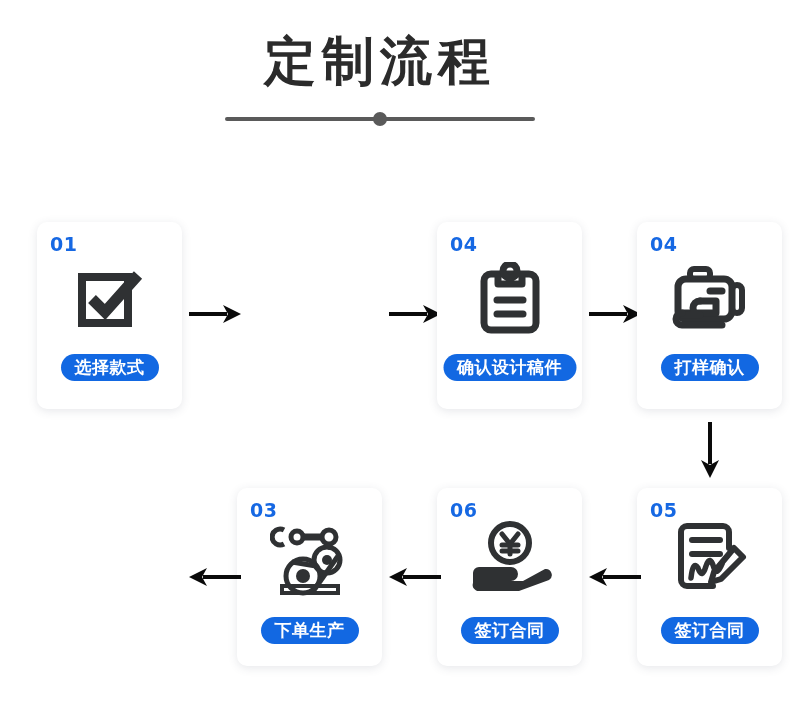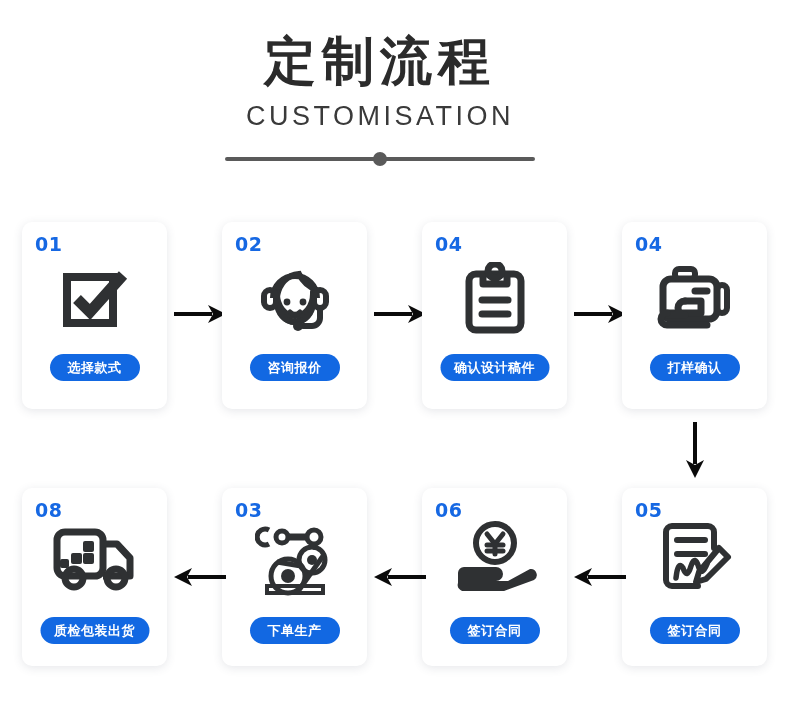--- a/index.html
+++ b/index.html
@@ -67,21 +67,21 @@
     width: 14px;
     height: 14px;
     border-radius: 50%;
     background: #5a5a5a;
   }
 
   
   .flow {
     position: absolute;
     top: 222px;
-    left: 0;
+    left: 15px;
     width: 756px;
     height: 460px;
   }
 
   .card {
     position: absolute;
     width: 145px;
     height: 187px;
     background: #ffffff;
     border-radius: 10px;
@@ -119,21 +119,21 @@
     transform: translateX(-50%);
     bottom: 28px;
     height: 27px;
     padding: 0 14px;
     min-width: 90px;
     box-sizing: border-box;
     background: #1268e2;
     color: #ffffff;
     border: none;
     border-radius: 14px;
-    font-size: 13px;
+    font-size: 17px;
     line-height: 27px;
     font-weight: bold;
     letter-spacing: 0.5px;
     white-space: nowrap;
     text-align: center;
     font-family: "DejaVu Sans", "Liberation Sans", sans-serif;
     cursor: pointer;
   }
   .card.row2 .card-btn { bottom: 22px; }
 
@@ -143,21 +143,20 @@
   }
   .arrow-h { width: 56px; height: 24px; }
   .arrow-v { width: 24px; height: 60px; }
   .arrow-h svg, .arrow-v svg { display: block; }
 </style>
 </head>
 <body>
 
 <div class="header">
   <h1 class="title-cn">定制流程</h1>
-  <h2 class="title-en">CUSTOMISATION</h2>
   <div class="divider-wrap">
     <div class="divider-bar"></div>
     <div class="divider-dot"></div>
   </div>
 </div>
 
 <div class="flow">
 
   <div class="card" style="left:22px; top:0;">
     <div class="card-num">01</div>
@@ -170,39 +169,20 @@
     <button class="card-btn">选择款式</button>
   </div>
 
   <div class="arrow-h" style="left:172px; top:80px;">
     <svg width="56" height="24" viewBox="0 0 56 24">
       <line x1="2" y1="12" x2="40" y2="12" stroke="#0a0a0a" stroke-width="4"></line>
       <path d="M36 3 L54 12 L36 21 L41 12 Z" fill="#0a0a0a"></path>
     </svg>
   </div>
 
-  <div class="card" style="left:222px; top:0;">
-    <div class="card-num">02</div>
-    <div class="card-icon">
-      <svg width="80" height="74" viewBox="0 0 80 74">
-        <path d="M18 36 a22 22 0 0 1 44 0" fill="none" stroke="#2f3133" stroke-width="6"></path>
-        <path d="M22 34 q4 -20 22 -22 q6 12 18 16" fill="none" stroke="#2f3133" stroke-width="6" stroke-linecap="round"></path>
-        <path d="M22 32 a18 22 0 0 0 36 0 L58 38 a18 22 0 0 1 -36 0 Z" fill="none" stroke="#2f3133" stroke-width="6"></path>
-        <path d="M22 30 L22 40 a18 20 0 0 0 36 0 L58 30" fill="none" stroke="#2f3133" stroke-width="6" stroke-linecap="round"></path>
-        <rect x="9" y="28" width="12" height="18" rx="6" fill="none" stroke="#2f3133" stroke-width="6"></rect>
-        <rect x="59" y="28" width="12" height="18" rx="6" fill="none" stroke="#2f3133" stroke-width="6"></rect>
-        <path d="M65 46 L65 56 a8 8 0 0 1 -8 8 L48 64" fill="none" stroke="#2f3133" stroke-width="6" stroke-linecap="round"></path>
-        <circle cx="43" cy="64" r="5" fill="#2f3133"></circle>
-        <circle cx="32" cy="40" r="3.4" fill="#2f3133"></circle>
-        <circle cx="48" cy="40" r="3.4" fill="#2f3133"></circle>
-        <path d="M35 50 q5 5 10 0" fill="none" stroke="#2f3133" stroke-width="5" stroke-linecap="round"></path>
-      </svg>
-    </div>
-    <button class="card-btn">咨询报价</button>
-  </div>
 
   <div class="arrow-h" style="left:372px; top:80px;">
     <svg width="56" height="24" viewBox="0 0 56 24">
       <line x1="2" y1="12" x2="40" y2="12" stroke="#0a0a0a" stroke-width="4"></line>
       <path d="M36 3 L54 12 L36 21 L41 12 Z" fill="#0a0a0a"></path>
     </svg>
   </div>
 
   <div class="card" style="left:422px; top:0;">
     <div class="card-num">04</div>
@@ -312,30 +292,14 @@
     <button class="card-btn">下单生产</button>
   </div>
 
   <div class="arrow-h" style="left:172px; top:343px;">
     <svg width="56" height="24" viewBox="0 0 56 24">
       <line x1="16" y1="12" x2="54" y2="12" stroke="#0a0a0a" stroke-width="4"></line>
       <path d="M20 3 L2 12 L20 21 L15 12 Z" fill="#0a0a0a"></path>
     </svg>
   </div>
 
-  <div class="card row2" style="left:22px; top:266px;">
-    <div class="card-num">08</div>
-    <div class="card-icon">
-      <svg width="86" height="66" viewBox="0 0 86 66">
-        <rect x="5" y="6" width="46" height="44" rx="8" fill="none" stroke="#2f3133" stroke-width="7"></rect>
-        <path d="M51 18 L65 18 L78 32 L78 50 L51 50" fill="none" stroke="#2f3133" stroke-width="7" stroke-linejoin="round"></path>
-        <circle cx="22" cy="52" r="9" fill="none" stroke="#2f3133" stroke-width="7"></circle>
-        <circle cx="64" cy="52" r="9" fill="none" stroke="#2f3133" stroke-width="7"></circle>
-        <rect x="31" y="15" width="11" height="11" rx="2" fill="#2f3133"></rect>
-        <rect x="19" y="27" width="11" height="11" rx="2" fill="#2f3133"></rect>
-        <rect x="31" y="27" width="11" height="11" rx="2" fill="#2f3133"></rect>
-        <rect x="8" y="33" width="9" height="9" rx="2" fill="#2f3133"></rect>
-      </svg>
-    </div>
-    <button class="card-btn">质检包装出货</button>
-  </div>
 
 </div>
 
 </body></html>

